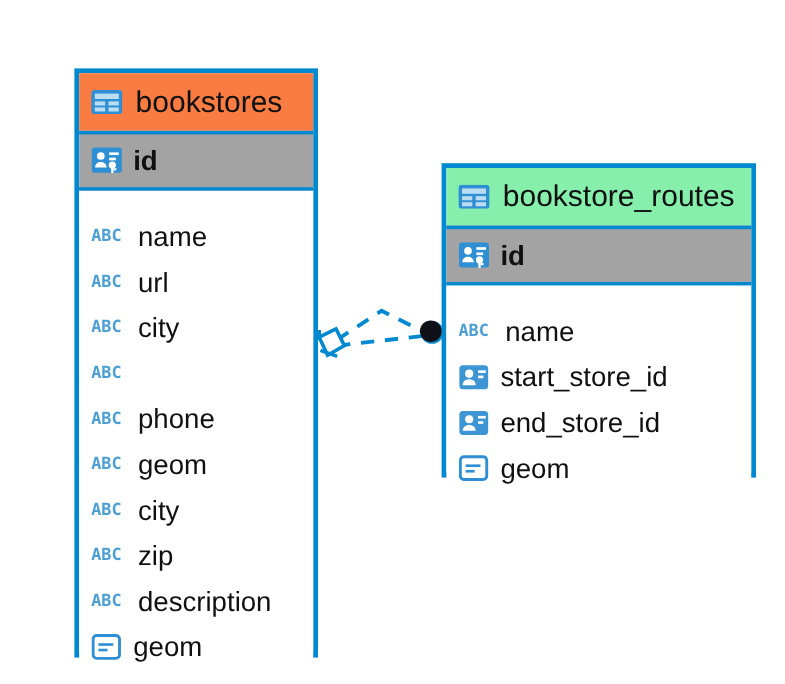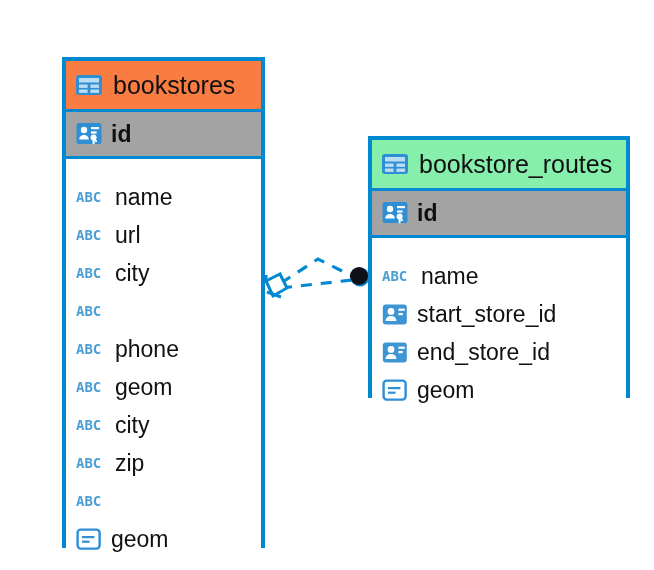--- a/index.html
+++ b/index.html
@@ -133,20 +133,21 @@
       <div class="field-row">
         <span class="ico-abc">ABC</span>
         <span class="field-label">city</span>
       </div>
       <div class="field-row">
         <span class="ico-abc">ABC</span>
         <span class="field-label">zip</span>
       </div>
       <div class="field-row">
         <span class="ico-abc">ABC</span>
+        <span class="field-label">description</span>
       </div>
       <div class="field-row">
         <span>
           <svg class="icon" width="26" height="23" viewBox="0 0 26 23">
             <rect x="1.6" y="1.6" width="22" height="19" rx="3" fill="#ffffff" stroke="#2e8fd4" stroke-width="2.4"></rect>
             <rect x="6" y="8" width="12.4" height="2.2" fill="#2e8fd4"></rect>
             <rect x="6" y="12.6" width="7.6" height="2.2" fill="#2e8fd4"></rect>
           </svg>
         </span>
         <span class="field-label">geom</span>

